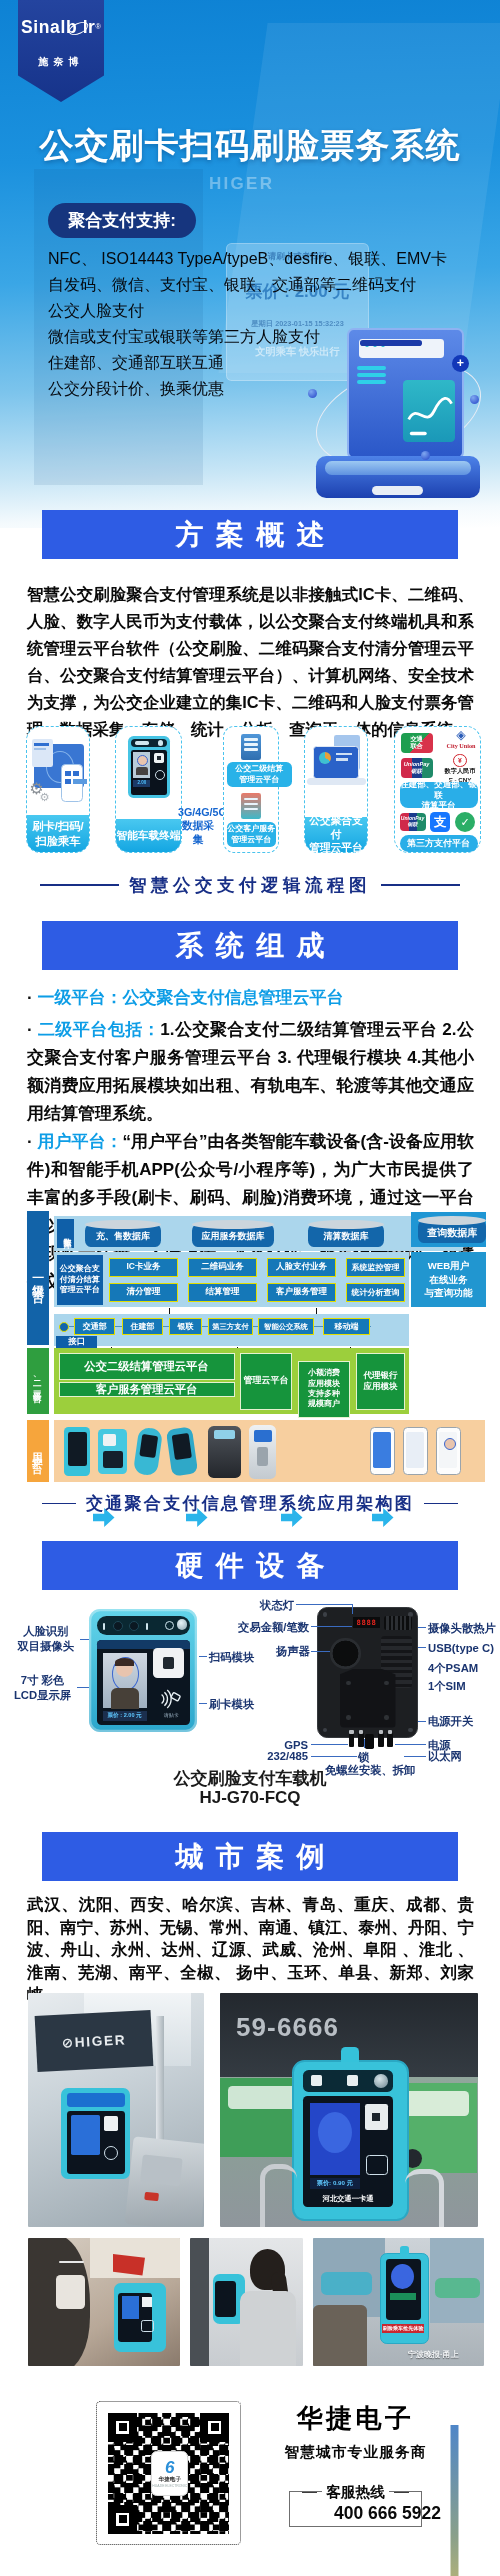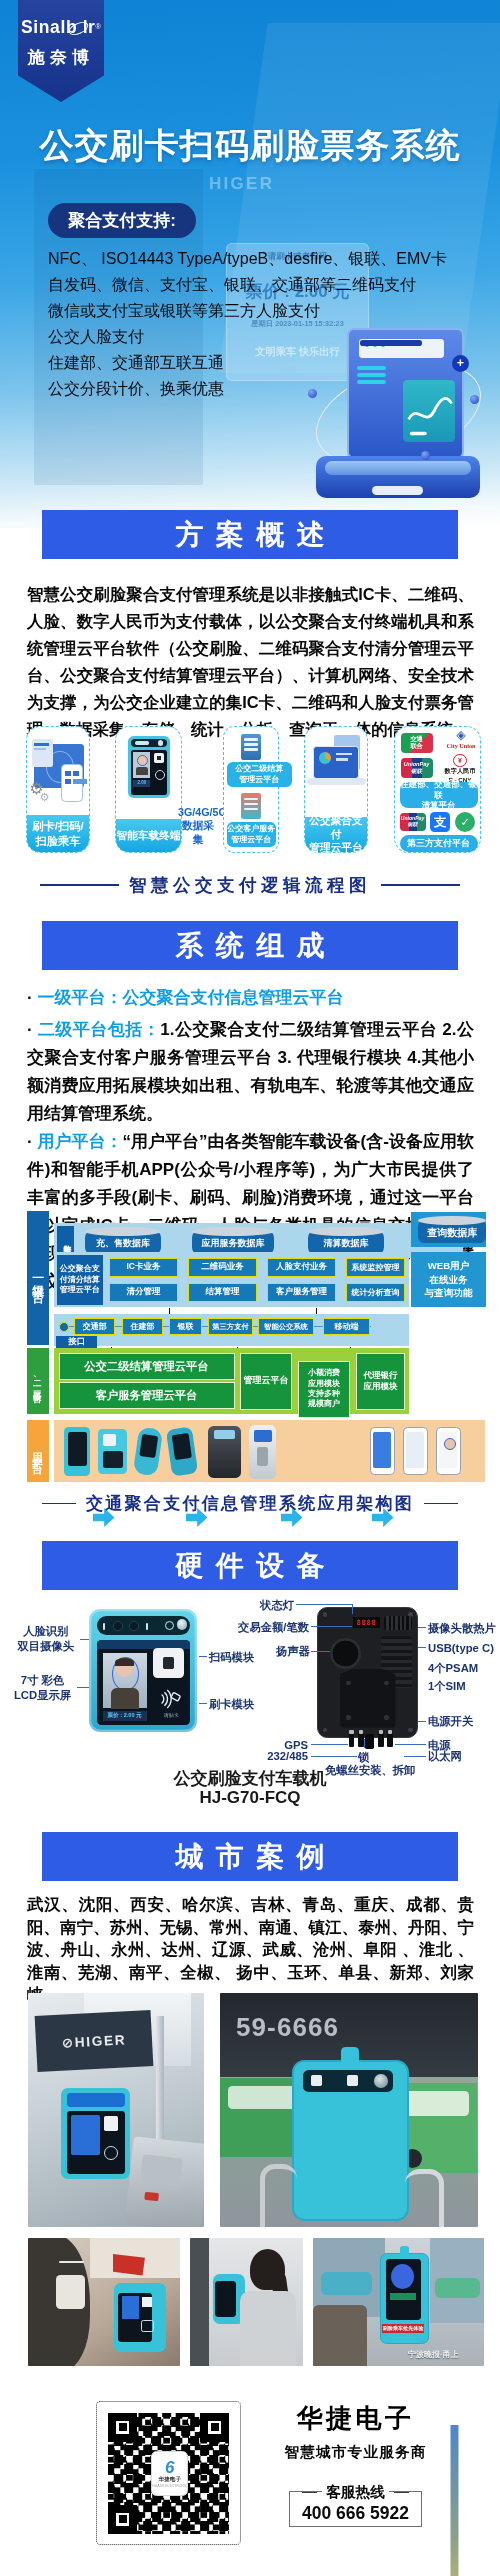--- a/index.html
+++ b/index.html
@@ -14,21 +14,21 @@
     background:linear-gradient(178deg,#0e82d4 0%,#1b91de 30%,#3aa6e6 52%,#7cc4ec 72%,#c8e6f6 88%,#f4fafd 96%,#ffffff 100%);}
   .hero-shape1{left:243px;top:22.6px;width:243px;height:350px;background:rgba(255,255,255,.08);transform:skewX(-8deg);}
   .hero-shape2{left:34px;top:169px;width:169px;height:316px;background:rgba(10,70,130,.10);}
   .bgtxt{color:rgba(255,255,255,.45);font-weight:800;}
   .bgscreen{left:226px;top:243px;width:141px;height:136px;background:rgba(235,248,255,.25);border-radius:5.6px;border:1.1px solid rgba(255,255,255,.25);}
   .ribbon{left:18px;top:0;width:86px;height:102px;background:linear-gradient(180deg,#24449f,#16338a);
     clip-path:polygon(0 0,100% 0,100% 74%,50% 100%,0 74%);}
   .brand{width:100%;text-align:center;color:#fff;}
   .brand-en{font-size:17.5px;font-weight:900;letter-spacing:0.6px;}
   .brand-reg{font-size:7.3px;vertical-align:super;}
-  .brand-cn{font-size:17px;font-weight:700;letter-spacing:5.1px;margin-top:8px;}
+  .brand-cn{font-size:10px;font-weight:700;letter-spacing:5.1px;margin-top:17px;}
   .orbit{position:absolute;left:50px;top:22.6px;width:19px;height:9px;border:1.1px solid #fff;border-radius:50%;transform:rotate(-24deg);}
   .hero-title{left:0;top:123px;width:500px;text-align:center;color:#fff;font-size:34px;font-weight:900;letter-spacing:1.1px;
     text-shadow:0 2.3px 4.5px rgba(0,40,90,.35);}
   .pill{left:48px;top:203px;height:35px;border-radius:17.5px;background:#16357e;color:#fff;font-size:17px;font-weight:800;
     line-height:35px;padding:0 20.3px;}
   .bullets{left:48px;top:249px;width:407px;}
   .bullets div{height:26px;font-size:16px;font-weight:400;color:#05080d;}
 
   
   .ill{left:316px;top:328px;width:169px;height:175px;}
@@ -152,22 +152,22 @@
       </div>
       <div class="orbit"></div>
     </div>
 
     <div class="a hero-title">公交刷卡扫码刷脸票务系统</div>
     <div class="a pill">聚合支付支持:</div>
 
     <div class="a bullets">
       <div>NFC、 ISO14443 TypeA/typeB、desfire、银联、EMV卡</div>
       <div>自发码、微信、支付宝、银联、交通部等二维码支付</div>
+      <div>公交人脸支付</div>
       <div>微信或支付宝或银联等第三方人脸支付</div>
-      <div>公交人脸支付</div>
       <div>住建部、交通部互联互通</div>
       <div>公交分段计价、换乘优惠</div>
     </div>
 
     <div class="a ill">
       <div class="ill-ring"></div>
       <div class="ill-screen">
         <div class="ill-bar">
             <i></i>
           </div>
@@ -320,21 +320,21 @@
       <span class="dotb">·</span>
       <span class="cyan">用户平台：</span><span>“用户平台”由各类智能车载设备(含-设备应用软件)和智能手机APP(公众号/小程序等)，为广大市民提供了丰富的多手段(刷卡、刷码、刷脸)消费环境，通过这一平台可以完成IC卡、二维码、人脸与各类机具的信息交换，自助实现账号注册、人脸上传、实名认证、乘车记录查询、智慧公交(如线路查询、到站提醒等)。</span>
     </p>
   </div>
 
   <div class="a" style="left:0;top:1211px;width:500px;height:299px;">
     <div class="a vbar" style="left:27px;top:0;width:21.5px;height:134px;background:#1263a8;font-size:12px;">一级平台</div>
     <div class="a vbar" style="left:27px;top:137px;width:21.5px;height:66px;background:#2f9e3f;font-size:8.5px;letter-spacing:1.1px;">二、三级平台</div>
     <div class="a vbar" style="left:27px;top:209px;width:21.5px;height:62px;background:#f6a53c;font-size:10.7px;">用户平台</div>
 
-    <div class="a band" style="left:54px;top:12px;width:409px;height:35px;">
+    <div class="a band" style="left:54px;top:5px;width:409px;height:35px;">
       <div class="a vbar dkbox" style="left:3.4px;top:2.8px;width:17px;height:29px;font-size:8px;letter-spacing:0.6px;">数据库</div>
       <div class="cyl" style="left:31px;top:8px;width:76px;height:22.6px;font-size:9px;line-height:25px;"><div class="cap"></div><span>充、售数据库</span></div>
       <div class="cyl" style="left:138px;top:8px;width:82px;height:22.6px;font-size:9px;line-height:25px;"><div class="cap"></div><span>应用服务数据库</span></div>
       <div class="cyl" style="left:254px;top:8px;width:76px;height:22.6px;font-size:9px;line-height:25px;"><div class="cap"></div><span>清算数据库</span></div>
     </div>
     <div class="a" style="left:411px;top:1.1px;width:75px;height:35px;background:#1f96d4;">
       <div class="cyl" style="left:7.3px;top:8px;width:68px;height:22.6px;font-size:10px;line-height:25px;text-align:center;"><div class="cap"></div><span>查询数据库</span></div>
     </div>
 
     <div class="a band" style="left:54px;top:41px;width:355px;height:55px;">
@@ -365,21 +365,21 @@
       <div class="abtn" style="left:204px;top:4px;width:56px;height:17px;font-size:7.3px;">智能公交系统</div>
       <div class="abtn" style="left:269px;top:4px;width:47px;height:17px;font-size:8px;">移动端</div>
       <div class="a dkbox" style="left:2.3px;top:21.5px;width:41px;height:13.6px;font-size:8.5px;">接口</div>
     </div>
     <div class="a" style="left:111px;top:136px;width:1.1px;height:4.5px;background:#111;"></div>
     <div class="a" style="left:237px;top:136px;width:1.1px;height:4.5px;background:#111;"></div>
     <div class="a" style="left:350px;top:136px;width:1.1px;height:4.5px;background:#111;"></div>
 
     <div class="a" style="left:54px;top:137px;width:355px;height:66px;background:#9ccf3c;">
       <div class="gbox" style="left:4.5px;top:4.5px;width:176px;height:27px;font-size:11.3px;">公交二级结算管理云平台</div>
-      <div class="gbox" style="left:4.5px;top:34px;width:176px;height:27px;font-size:11.3px;">客户服务管理云平台</div>
+      <div class="gbox" style="left:4.5px;top:34px;width:176px;height:15px;font-size:11.3px;">客户服务管理云平台</div>
       <div class="gbox" style="left:186px;top:4.5px;width:52px;height:57px;font-size:9px;">管理云平台</div>
       <div class="gbox pre" style="left:244px;top:4.5px;width:52px;height:57px;font-size:8px;margin-top:8px;">小额消费
 应用模块
 支持多种
 规模商户</div>
       <div class="gbox pre" style="left:302px;top:4.5px;width:49px;height:57px;font-size:8.5px;">代理银行
 应用模块</div>
     </div>
 
     <div class="bigarrow"></div>
@@ -568,20 +568,31 @@
         <div class="a" style="left:6.8px;top:8px;width:73px;height:25px;background:#d8ecd8;border-radius:4.5px;"></div>
         <div class="a" style="left:13.6px;top:66px;width:19px;height:19px;border-radius:50%;background:#23282e;"></div>
       </div>
     <div class="minidev" style="left:72px;top:67px;width:113px;height:157px;border-radius:12.4px;border:2.3px solid #2aa8c4;">
       <div class="a" style="left:47px;top:-14.7px;width:18px;height:14.7px;background:#35c2da;border-radius:4.5px 4.5px 0 0;"></div>
       <div class="a" style="left:9px;top:8px;width:90px;height:21.5px;background:#0b2a36;border-radius:5.6px;">
         <div class="a" style="left:8px;top:5.1px;width:11.3px;height:11.3px;background:#e8eef0;border-radius:1.7px;"></div>
         <div class="a" style="left:44px;top:5.1px;width:11.3px;height:11.3px;background:#e8eef0;border-radius:1.7px;"></div>
         <div class="a" style="left:71px;top:4px;width:13.6px;height:13.6px;border-radius:50%;background:radial-gradient(circle at 40% 35%,#d8e4e8,#6a8490);"></div>
       </div>
+      <div class="a" style="left:9px;top:34px;width:90px;height:111px;background:#0c141e;border-radius:4.5px;">
+        <div class="a" style="left:6.8px;top:6.8px;width:50px;height:72px;background:#2446c8;">
+          <div class="a" style="left:8px;top:9px;width:34px;height:41px;border-radius:50%;background:#3a66e0;"></div>
+        </div>
+        <div class="a" style="left:62px;top:8px;width:22.6px;height:26px;background:#e8ecee;border-radius:2.3px;">
+            <div class="a" style="left:7.3px;top:8.5px;width:8px;height:8px;background:#1c242c;"></div>
+          </div>
+        <div class="a" style="left:63px;top:59px;width:20.3px;height:18px;border:1.1px solid #cfe0ea;border-radius:3.4px;"></div>
+        <div class="a ctr" style="left:6.8px;top:82px;width:50px;height:11.3px;background:#0f2040;color:#5fc8ff;font-size:6.2px;font-weight:800;">票价: 0.90 元</div>
+        <div class="a ctr" style="left:0;top:97px;width:90px;height:12.4px;color:#fff;font-size:7.3px;font-weight:700;">河北交通一卡通</div>
+      </div>
       <div class="a" style="left:-34px;top:102px;width:32px;height:68px;border:5.6px solid #c8ccd0;border-radius:14.7px;border-right:none;"></div>
       <div class="a" style="left:111px;top:107px;width:34px;height:68px;border:5.6px solid #d4d8dc;border-radius:14.7px;border-left:none;"></div>
     </div>
   </div>
 
   <div class="photo" style="left:28px;top:2238px;width:152px;height:128px;background:linear-gradient(150deg,#d8cfc4,#b8a898 60%,#8a7a6c);">
     <div class="a" style="left:62px;top:0;width:90px;height:40px;background:#e8e2d8;"></div>
     <div class="a" style="left:85px;top:16px;width:32px;height:21.5px;background:#c83028;clip-path:polygon(0 0,100% 18%,92% 100%,0 82%);"></div>
     <div class="a" style="left:-5.6px;top:-3.4px;width:68px;height:136px;background:#3a3632;border-radius:0 50% 40% 0;">
       <div class="a" style="left:37px;top:26px;width:25px;height:2.3px;background:#e8e8e8;border-radius:1.1px;"></div>
@@ -647,16 +658,16 @@
   </div>
 
   <div class="a" style="left:265px;top:2401px;width:181px;text-align:center;font-size:26px;font-weight:900;color:#000;letter-spacing:3.4px;">华捷电子</div>
   <div class="a" style="left:265px;top:2443px;width:181px;text-align:center;font-size:14.7px;font-weight:700;color:#0a0a0a;letter-spacing:1.1px;">智慧城市专业服务商</div>
   <div class="a hotbox"></div>
   <div class="a hotlbl">
     <div class="d"></div>
     <div class="t">客服热线</div>
     <div class="d"></div>
   </div>
-  <div class="a ctr" style="left:289px;top:2501px;width:133px;height:24px;font-size:17.5px;font-weight:800;color:#0a0a0a;">400 666 5922</div>
+  <div class="a ctr" style="left:289px;top:2501px;width:133px;height:24px;font-size:17.5px;font-weight:800;color:#0a0a0a;padding-left:32px;">400 666 5922</div>
 
 </div>
 
 
 </body></html>

